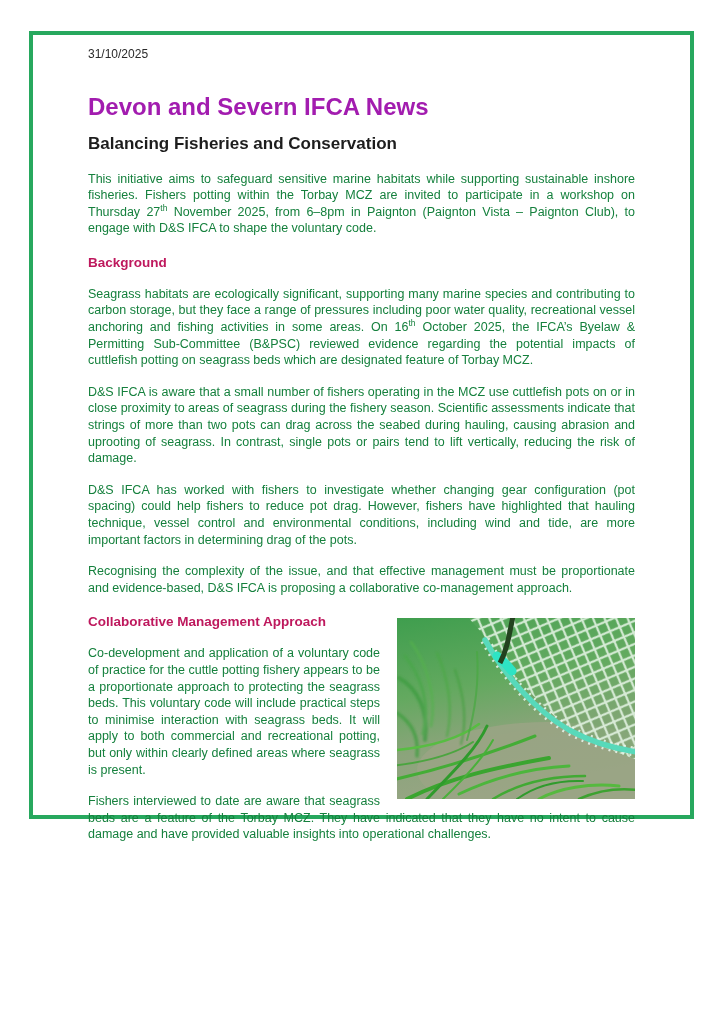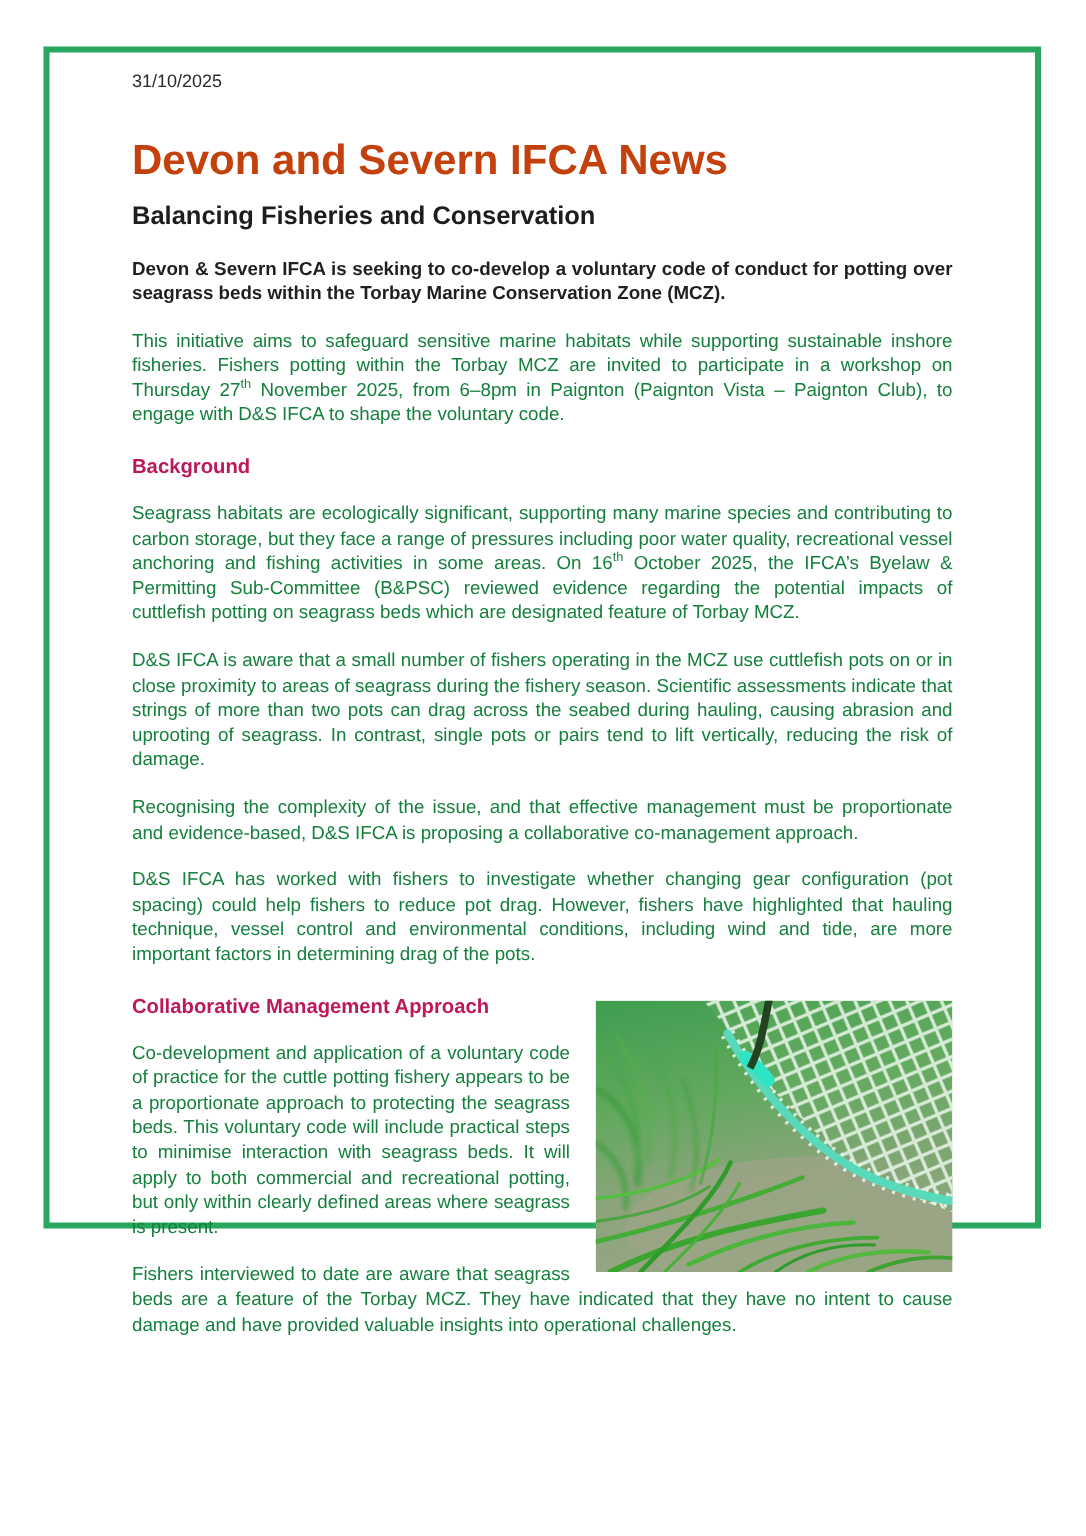--- a/index.html
+++ b/index.html
@@ -7,21 +7,21 @@
     width:724px;height:1024px;background:#ffffff;position:relative;
     font-family:"Liberation Sans",sans-serif;color:#222222;
     -webkit-font-smoothing:antialiased;overflow:hidden;
   }
   .frame{
     position:absolute;left:29px;top:31px;width:665px;height:788px;
     border:4px solid #27a85e;box-sizing:border-box;background:#ffffff;
   }
   .content{padding:8px 55px 0 55px;}
   .doc-date{font-size:12px;margin-top:4px;color:#2a2a2a;}
-  h1{font-size:28px;line-height:25px;margin:33px 0 0;color:#c2410c;font-weight:bold;}
+  h1{font-size:24px;line-height:25px;margin:33px 0 0;color:#a21caf;font-weight:bold;}
   h2{font-size:17px;line-height:22.5px;margin:14px 0 0;color:#1d1d1d;font-weight:bold;}
   .h2-line{display:block;}
   .j-last{text-align:justify;text-align-last:justify;}
   p{font-size:12.5px;line-height:16.6px;margin:15px 0 0;text-align:justify;color:#15803d;}
   p.lead{font-weight:bold;color:#1f1f1f;}
   h3{font-size:13.5px;line-height:17px;margin:17px 0 0;color:#be185d;font-weight:bold;}
   sup{font-size:8.5px;line-height:0;vertical-align:super;}
   .collab::after{content:"";display:block;clear:both;height:0;}
   figure.photo{
     float:right;width:238px;height:181px;margin:5px 0 6px 17px;padding:0;
@@ -36,33 +36,32 @@
   <div class="content">
 
     <div class="doc-date">31/10/2025</div>
 
     <h1>Devon and Severn IFCA News</h1>
 
     <h2>
       <span class="h2-line">Balancing Fisheries and Conservation</span>
     </h2>
 
-    <p class="lead">Devon &amp; Severn IFCA is seeking to co-develop a voluntary code of conduct for potting over seagrass beds within the Torbay Marine Conservation Zone (MCZ).</p>
 
     <p><span>This initiative aims to safeguard sensitive marine habitats while supporting sustainable inshore fisheries.  Fishers potting within the Torbay MCZ  are invited to participate in a workshop on Thursday 27</span><sup>th</sup><span> November 2025, from 6–8pm in Paignton (Paignton Vista – Paignton Club), to engage with D&amp;S IFCA to shape the voluntary code.</span></p>
 
     <h3>Background</h3>
 
     <p><span>Seagrass habitats are ecologically significant, supporting many marine species and contributing to carbon storage, but they face a range of pressures including poor water quality, recreational vessel anchoring and fishing activities in some areas.  On 16</span><sup>th</sup><span> October 2025, the IFCA’s Byelaw &amp; Permitting Sub-Committee (B&amp;PSC) reviewed evidence regarding the potential impacts of cuttlefish potting on seagrass beds which are designated feature of Torbay MCZ.</span></p>
 
     <p>D&amp;S IFCA is aware that a small number of fishers operating in the MCZ use cuttlefish pots on or in close proximity to areas of seagrass during the fishery season.  Scientific assessments indicate that strings of more than two pots can drag across the seabed during hauling, causing abrasion and uprooting of seagrass. In contrast, single pots or pairs tend to lift vertically, reducing the risk of damage.</p>
 
+    <p>D&amp;S IFCA has worked with fishers to investigate whether changing gear configuration (pot spacing) could help fishers to reduce pot drag.  However, fishers have highlighted that hauling technique, vessel control and environmental conditions, including wind and tide, are more important factors in determining drag of the pots.</p>
+
     <p>Recognising the complexity of the issue, and that effective management must be proportionate and evidence-based, D&amp;S IFCA is proposing a collaborative co-management approach.</p>
-
-    <p>D&amp;S IFCA has worked with fishers to investigate whether changing gear configuration (pot spacing) could help fishers to reduce pot drag.  However, fishers have highlighted that hauling technique, vessel control and environmental conditions, including wind and tide, are more important factors in determining drag of the pots.</p>
 
     <div class="collab">
       <figure class="photo">
         <svg width="238" height="181" viewBox="0 0 238 181" xmlns="http://www.w3.org/2000/svg">
           <defs>
             <linearGradient id="water" x1="0" y1="0" x2="0.25" y2="1">
               <stop offset="0" stop-color="#3f9e4e"></stop>
               <stop offset="0.42" stop-color="#63a95f"></stop>
               <stop offset="0.72" stop-color="#8ba47b"></stop>
               <stop offset="1" stop-color="#97a584"></stop>

